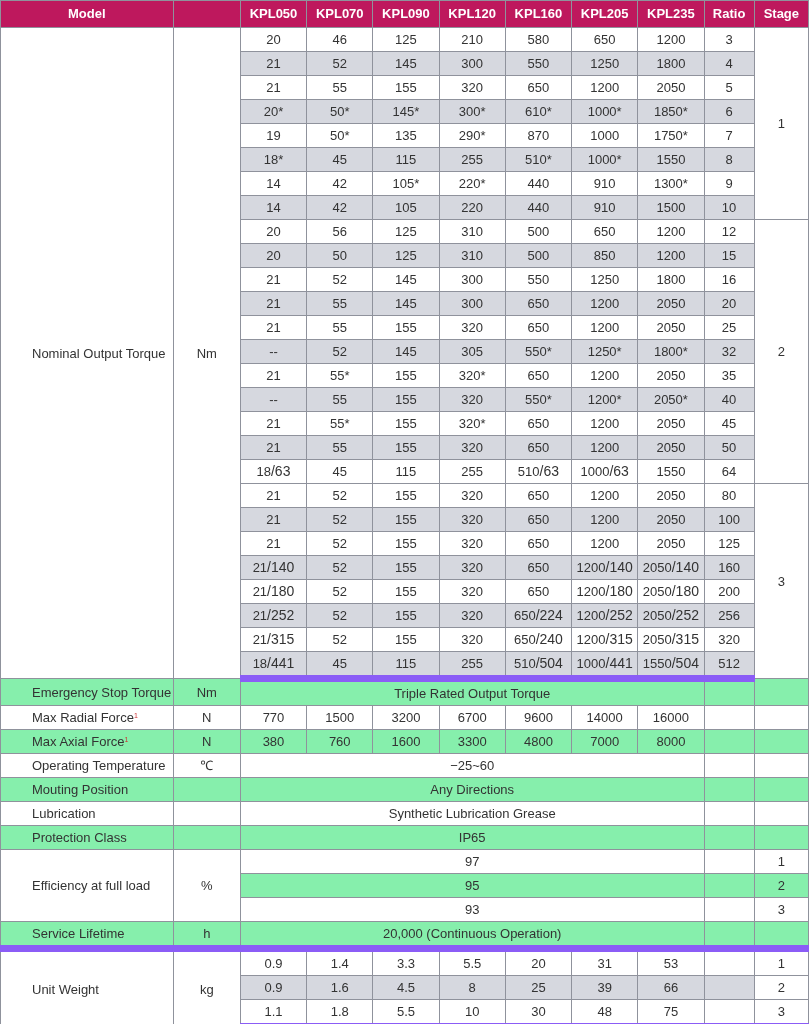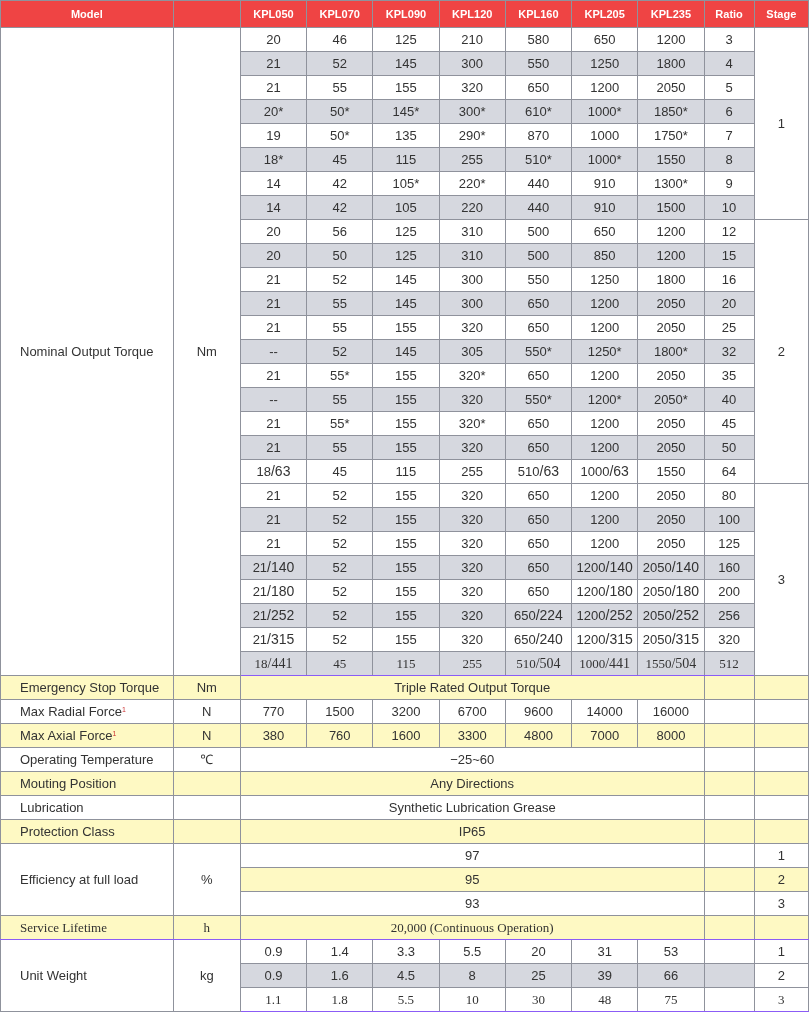--- a/index.html
+++ b/index.html
@@ -1,26 +1,26 @@
 <!DOCTYPE html>
 <html><head>
 <meta charset="utf-8">
 <style>
   html, body { margin: 0; padding: 0; background: #ffffff; }
   body { width: 809px; height: 1024px; overflow: hidden; font-family: "Liberation Sans", sans-serif; color: #333; }
   table.spec { border-collapse: collapse; width: 809px; table-layout: fixed; font-size: 13px; }
   table.spec td, table.spec th { border: 1px solid #8f929c; text-align: center; padding: 0; height: 23px; line-height: 23px; white-space: nowrap; overflow: hidden; }
-  table.spec th { background: #ef4444; color: #fff; font-weight: bold; font-size: 11px; height: 26px; line-height: 26px; }
-  table.spec td.lbl { text-align: left; padding-left: 19px; margin-left: 37px; }
+  table.spec th { background: #be185d; color: #fff; font-weight: bold; font-size: 13px; height: 26px; line-height: 26px; }
+  table.spec td.lbl { text-align: left; padding-left: 31px; margin-left: 37px; }
   tr.alt td.v, tr.alt td.shade { background: #d6d8df; }
-  tr.shaded td { background: #fef9c3; }
+  tr.shaded td { background: #86efac; }
   td.white { background: #fff !important; }
   .sub { font-size: 14px; }
   .sup { font-size: 7px; vertical-align: top; position: relative; top: -2px; color: #c33; }
-  table.spec tr:last-child td { border-bottom: 1px solid #8b5cf6; font-family: Liberation Serif, serif; }
+  table.spec tr:last-child td { border-bottom: 7px solid #8b5cf6; }
 </style>
 </head>
 <body>
 
 <table class="spec">
   <colgroup>
     <col style="width:172px">
       <col style="width:67px">
     <col style="width:66px">
       <col style="width:66px">

